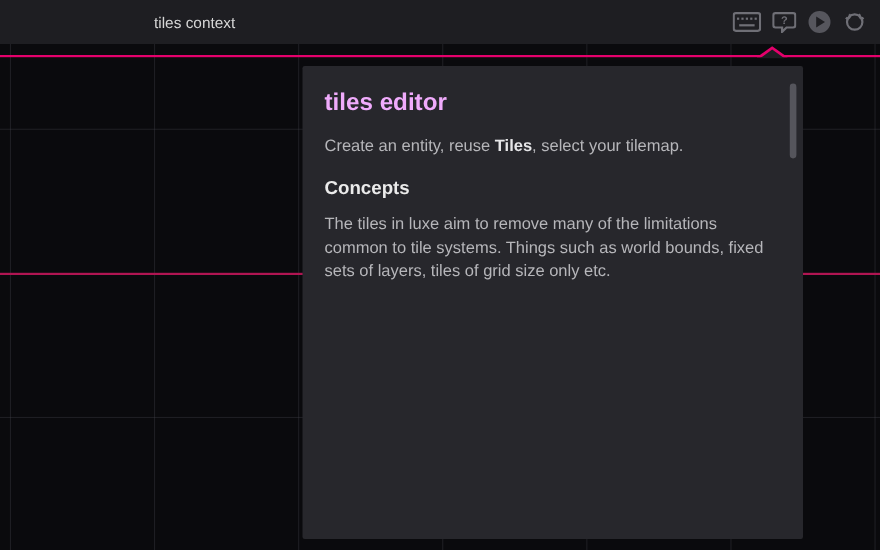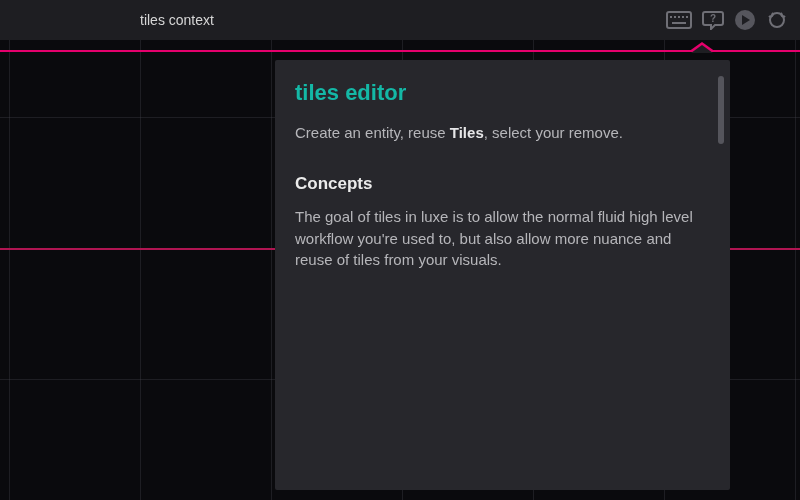--- a/index.html
+++ b/index.html
@@ -104,30 +104,30 @@
   .help-scroll {
     position: absolute;
     right: 6px;
     top: 16px;
     width: 6px;
     height: 68px;
     background: #55555c;
     border-radius: 3px;
   }
   .help-panel h1 {
-    color: #14b8a6;
+    color: #f0abfc;
     font-size: 22px;
     font-weight: 700;
     margin-bottom: 16px;
   }
   .help-panel h2 {
     color: #ebebeb;
     font-size: 17px;
     font-weight: 700;
-    margin-top: 31px;
+    margin-top: 18px;
     margin-bottom: 12px;
   }
   .help-panel p {
     font-size: 15px;
     line-height: 1.42;
     color: #b6b6ba;
     margin-bottom: 14px;
   }
   .help-panel b { color: #e6e6e8; font-weight: 700; }
 </style>
@@ -185,18 +185,18 @@
 
   <div class="axis-pink-top">
     <div class="notch"></div>
     <div class="notch-inner"></div>
   </div>
 
   <div class="help-panel">
     <div class="help-scroll"></div>
     <h1>tiles editor</h1>
     <p>
-      <span>Create an entity, reuse </span><b>Tiles</b><span>, select your remove.</span>
+      <span>Create an entity, reuse </span><b>Tiles</b><span>, select your tilemap.</span>
     </p>
     <h2>Concepts</h2>
-    <p>The goal of tiles in luxe is to allow the normal fluid high level workflow you're used to, but also allow more nuance and reuse of tiles from your visuals.</p>
+    <p>The tiles in luxe aim to remove many of the limitations common to tile systems. Things such as world bounds, fixed sets of layers, tiles of grid size only etc.</p>
   </div>
 </div>
 
 </body></html>

